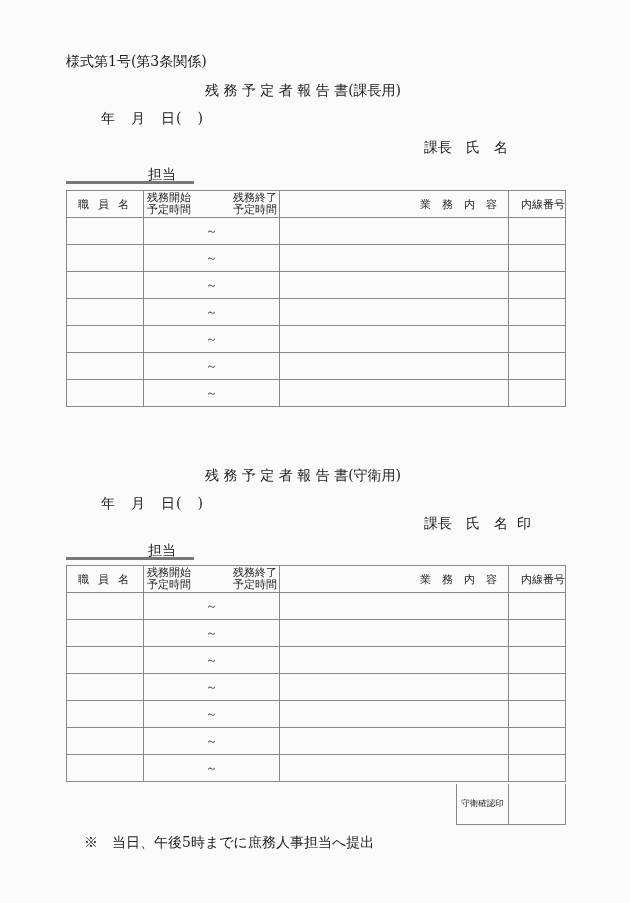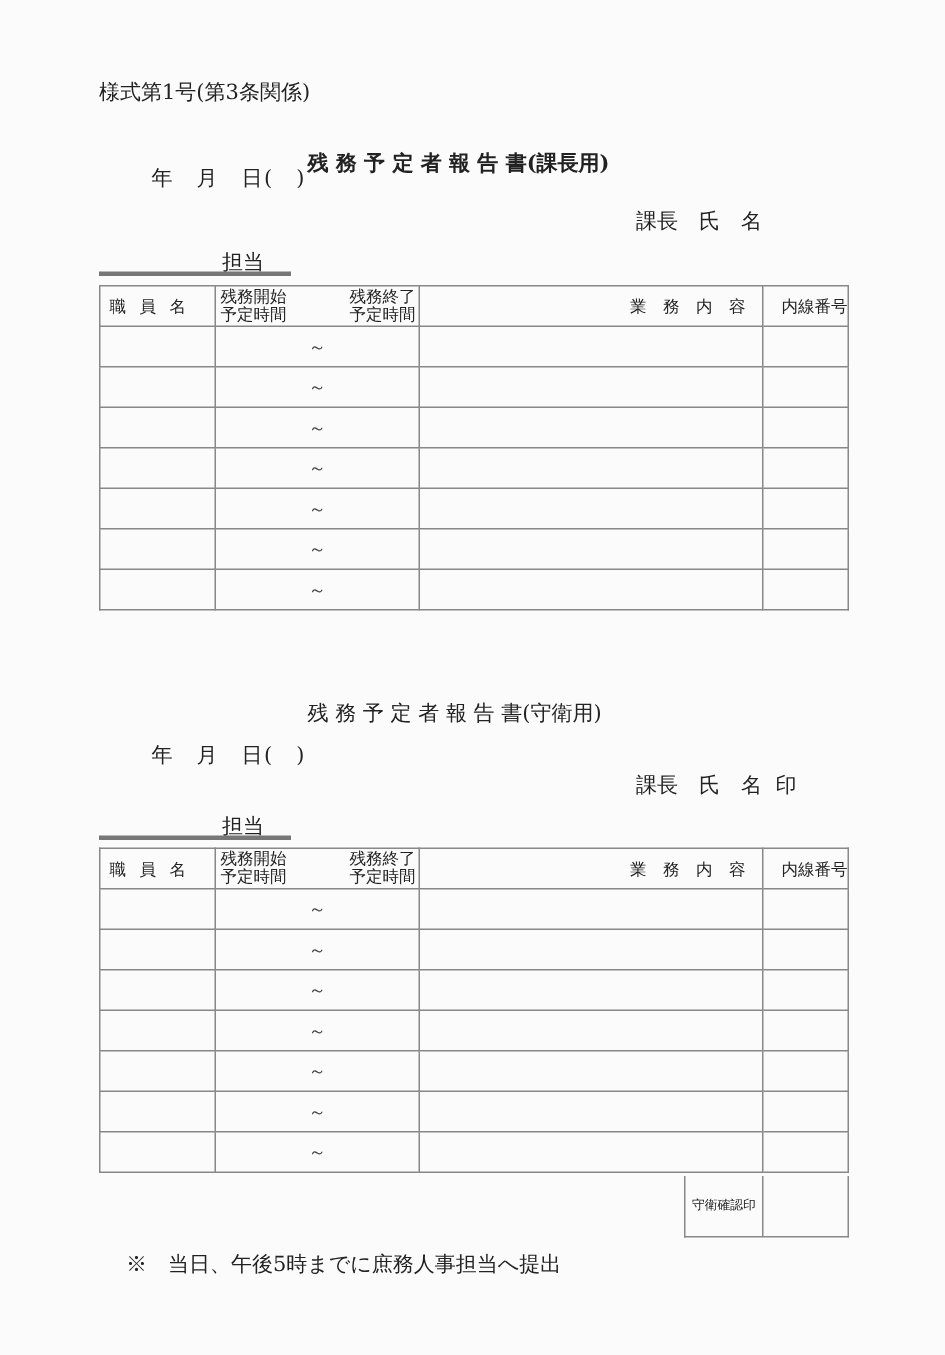--- a/index.html
+++ b/index.html
@@ -22,21 +22,21 @@
       table-layout: fixed;
       font-size: 11px;
     }
     table.report td, table.report th {
       border: 1.5px solid #888;
       padding: 0;
       font-weight: normal;
     }
     table.report th { height: 26px; }
     table.report td { height: 26px; }
-    .hdr-name { text-align: left; letter-spacing: 9px; padding-left: 6px !important; }
+    .hdr-name { text-align: center; letter-spacing: 9px; padding-left: 6px !important; }
     .hdr-time { position: relative; }
     .hdr-time .l { position: absolute; left: 3px; top: 1px; line-height: 12px; text-align: left; }
     .hdr-time .r { position: absolute; right: 2px; top: 1px; line-height: 12px; text-align: center; }
     .hdr-biz { text-align: right; letter-spacing: 11px; }
     .hdr-ext { text-align: right; }
     .tilde { text-align: center; font-size: 12px; color: #444; }
     .confirm-box {
       position: absolute;
       border: 1.5px solid #888;
       border-top: none;
@@ -47,21 +47,21 @@
       width: 51px; border-right: 1.5px solid #888;
       font-size: 8.5px; display: flex; align-items: center; justify-content: center;
     }
     .confirm-box .cell { flex: 1; }
   </style>
 </head>
 <body>
 
 <div class="abs t11" style="left:66px; top:53px;">様式第1号(第3条関係)</div>
 
-<div class="abs t11" style="left:205px; top:100px;font-weight:bold;">残 務 予 定 者 報 告 書(課長用)</div>
+<div class="abs t11" style="left:205px; top:82px;">残 務 予 定 者 報 告 書(課長用)</div>
 <div class="abs t11" style="left:101px; top:110px; letter-spacing:1px;">年　月　日(　)</div>
 <div class="abs t11" style="left:424px; top:139px;">課長　氏　名</div>
 <div class="abs t11" style="left:148px; top:166px;">担当</div>
 <div class="underline-bar" style="left:66px; top:181px; width:128px;"></div>
 
 <table class="report" style="left:66px; top:190px; width:499px;">
   <colgroup>
     <col style="width:77px">
       <col style="width:136px">
       <col style="width:229px">

